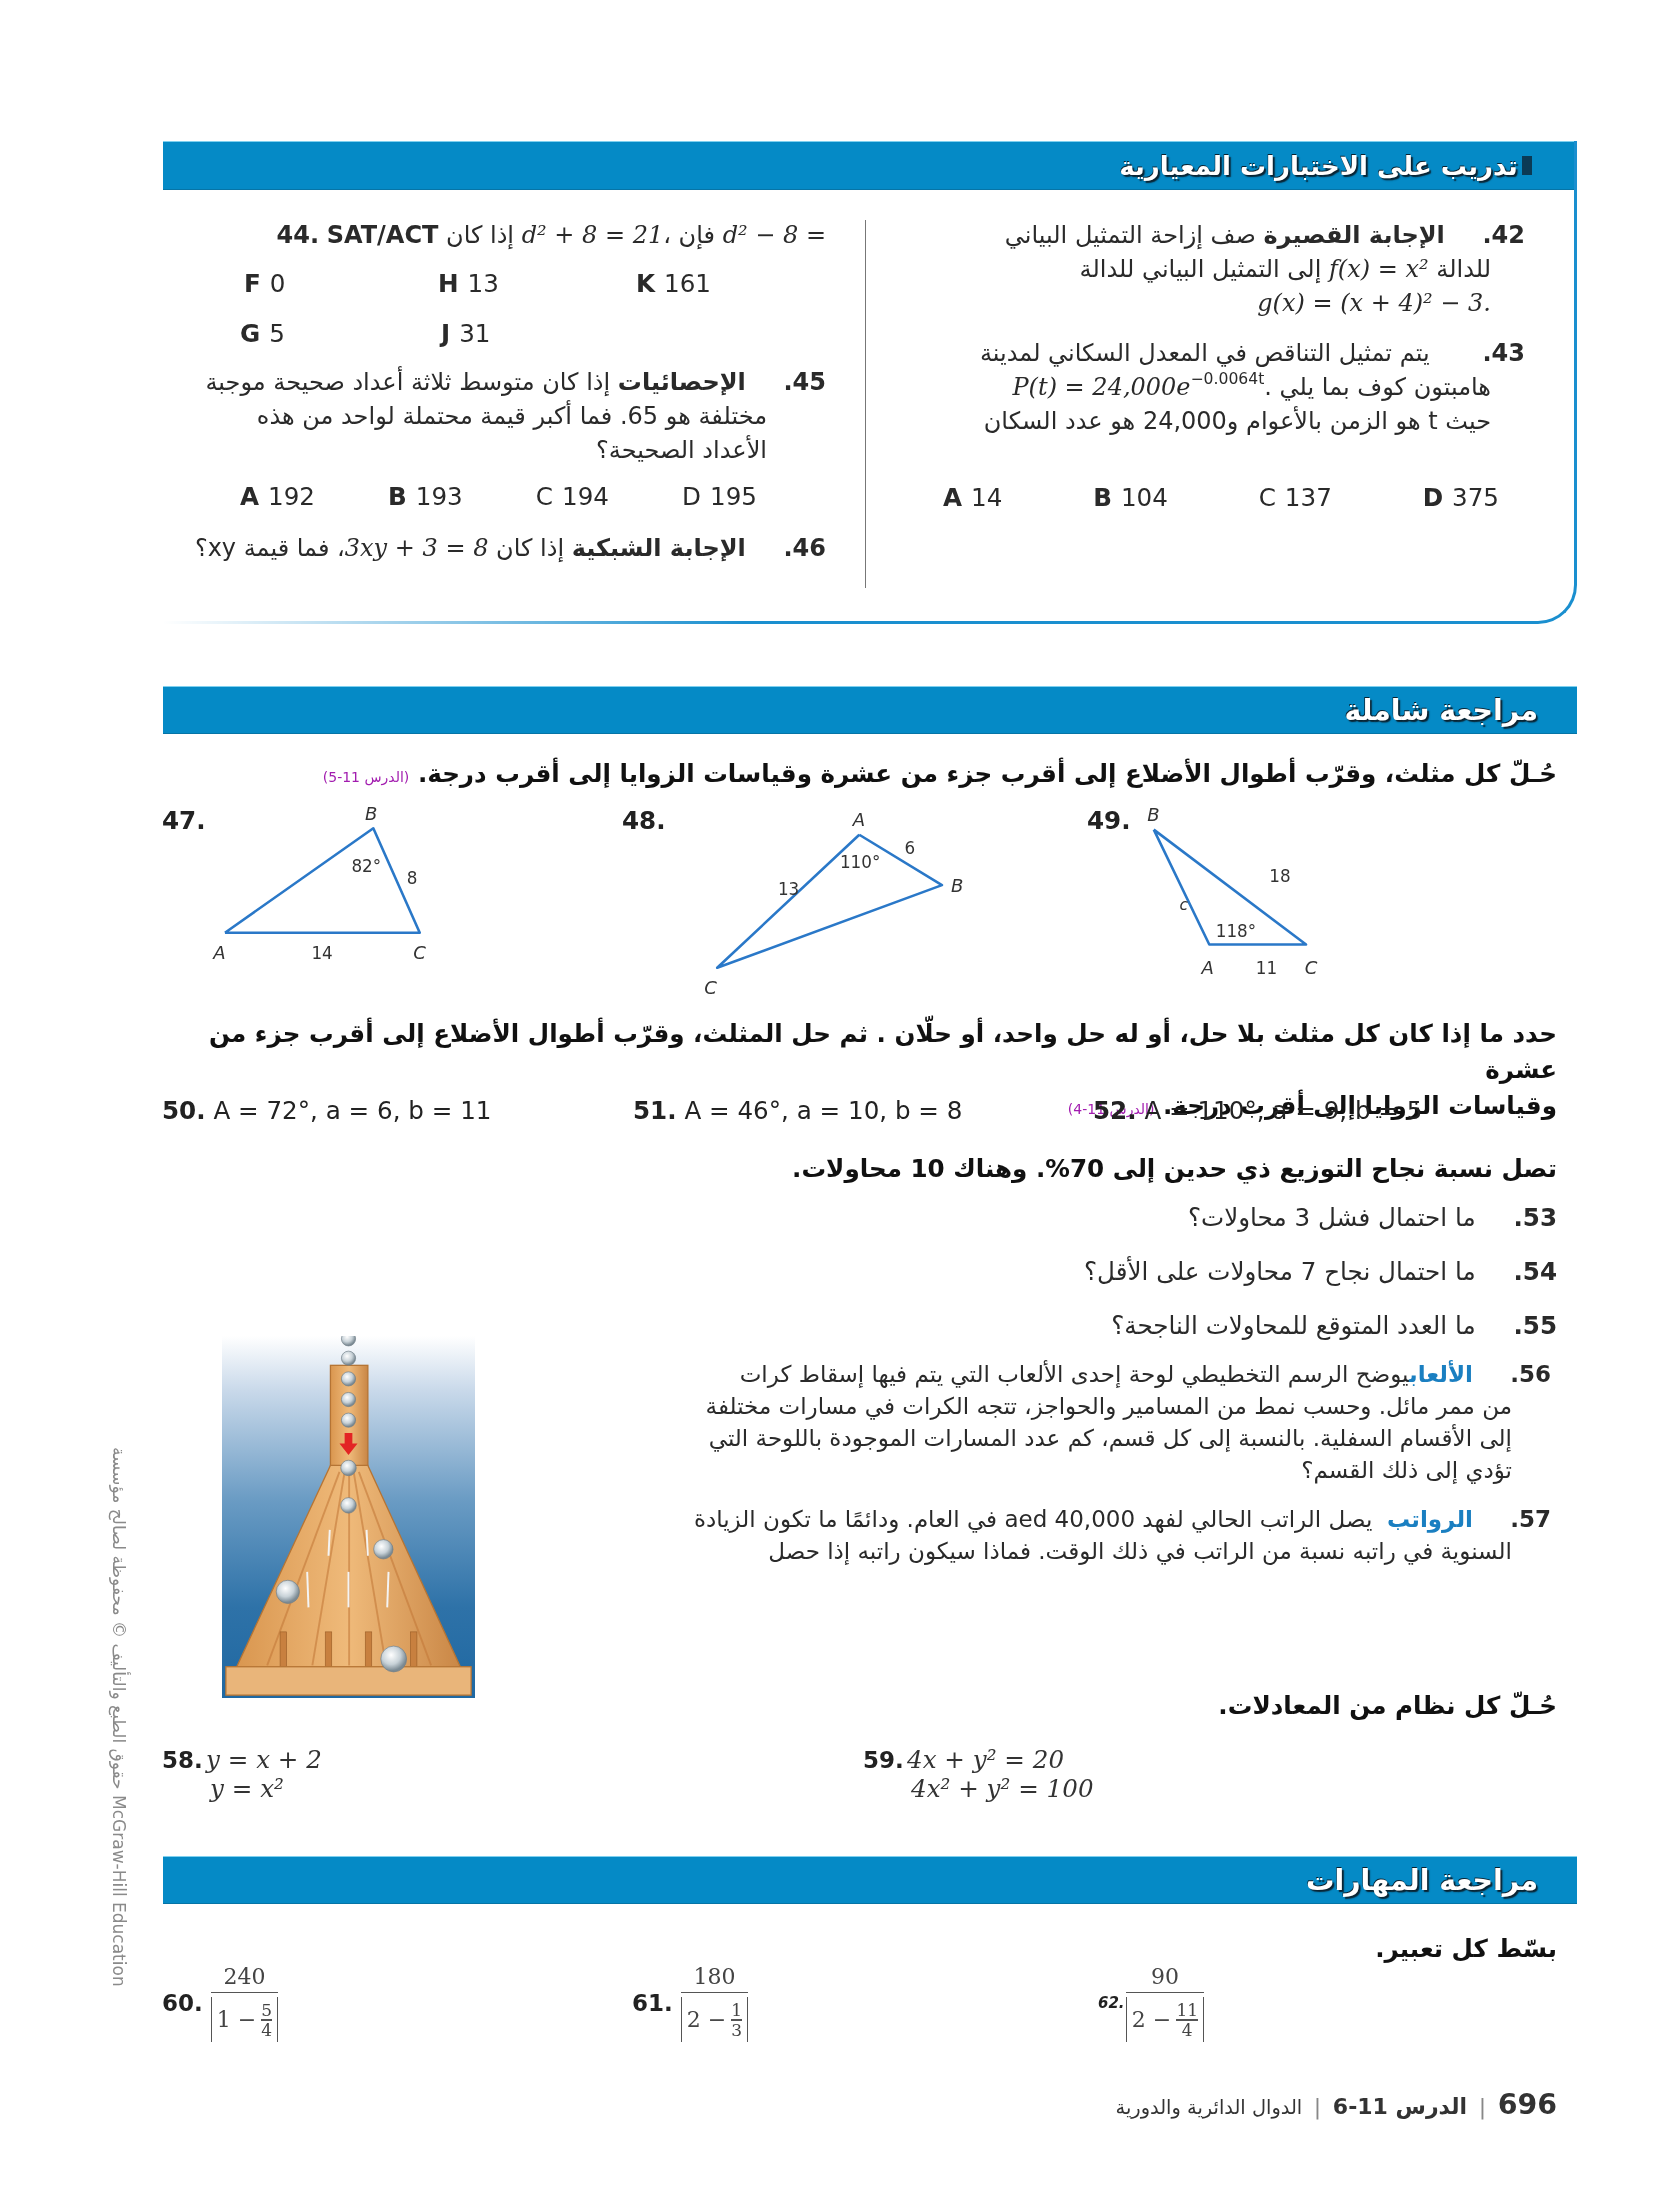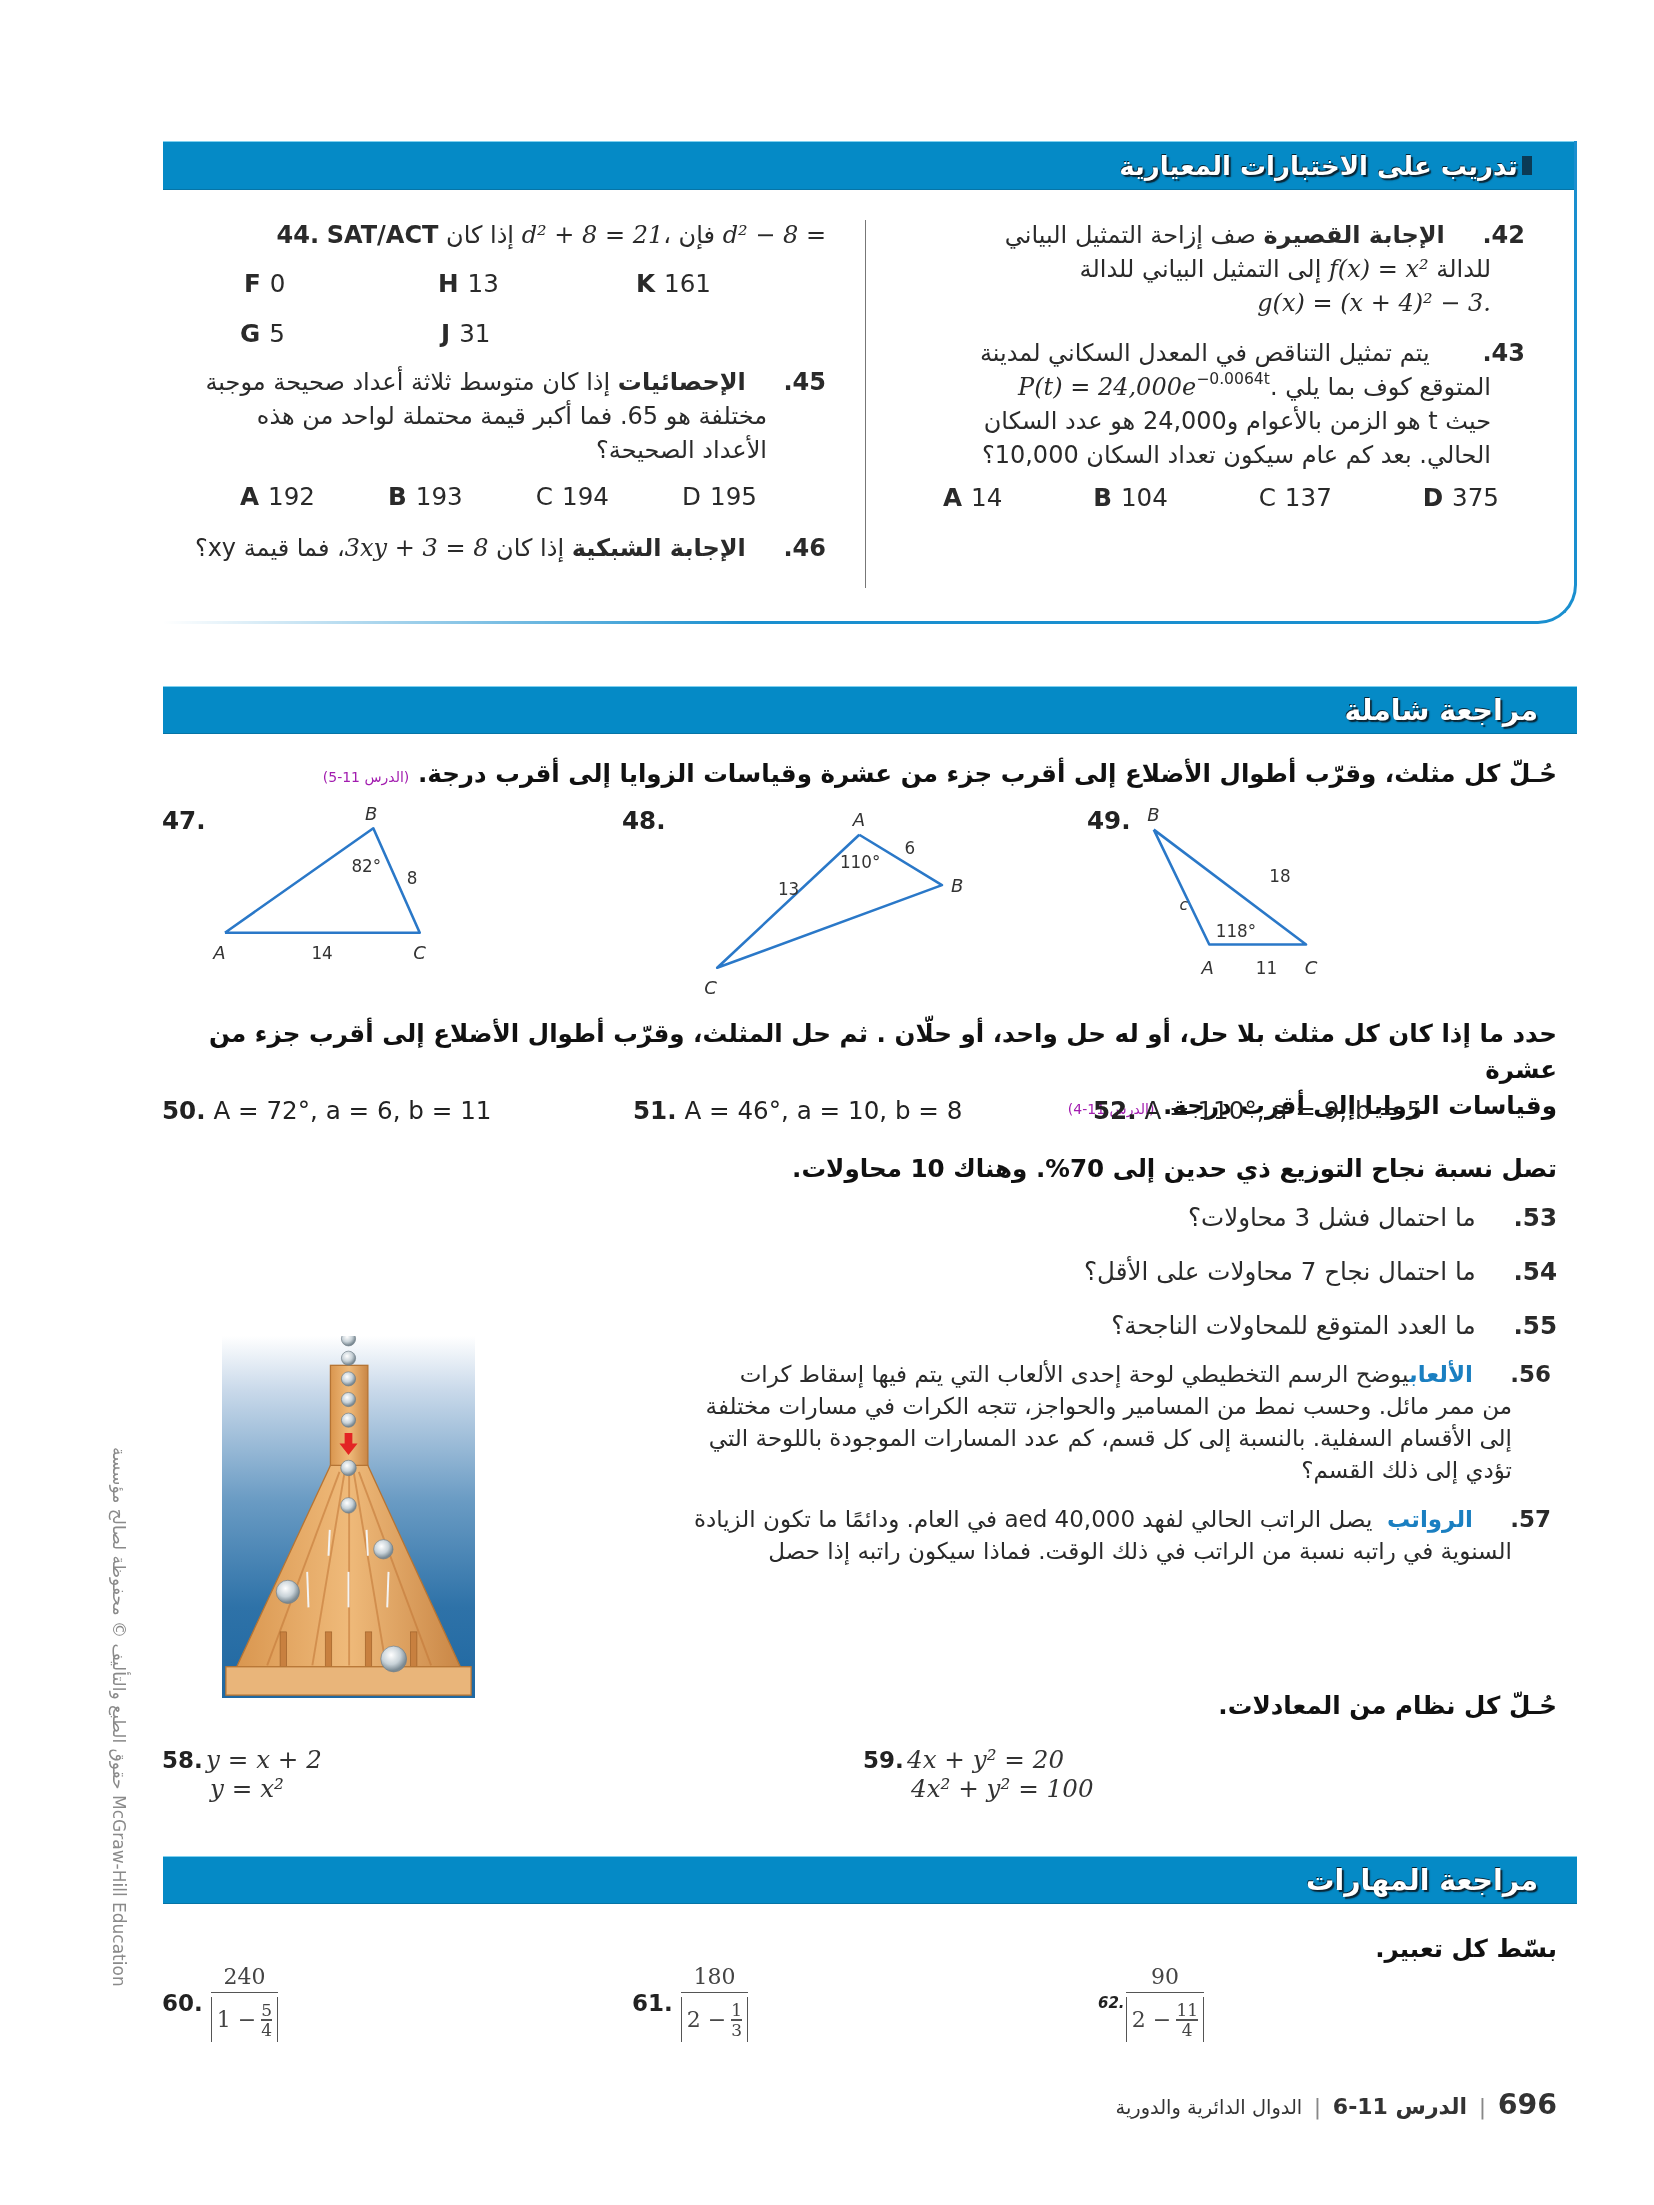--- a/index.html
+++ b/index.html
@@ -92,23 +92,22 @@
 <div class="col-divider"></div>
 
 <div class="abs qtext rtl" style="right:129px; top:218px; width:582px;">
   <div><span class="qnum">42.</span> <span class="qlabel">الإجابة القصيرة</span> <span>صف إزاحة التمثيل البياني</span></div>
   <div style="padding-right:34px;"><span>للدالة</span> <span class="math" style="direction:ltr; unicode-bidi:embed;">f(x) = x²</span> <span>إلى التمثيل البياني للدالة</span></div>
   <div style="padding-right:34px;"><span class="math" style="direction:ltr; unicode-bidi:embed;text-align:center;">g(x) = (x + 4)² − 3.</span></div>
 </div>
 
 <div class="abs qtext rtl" style="right:129px; top:336px; width:582px;">
   <div><span class="qnum">43.</span>&nbsp;&nbsp; <span>يتم تمثيل التناقص في المعدل السكاني لمدينة</span></div>
-  <div style="padding-right:34px;"><span>المتوقع كوف بما يلي</span> <span style="direction:ltr; unicode-bidi:embed;"><span class="math">P(t) = 24,000e</span><sup>−0.0064t</sup>.</span></div>
+  <div style="padding-right:34px;"><span>هامبتون كوف بما يلي</span> <span style="direction:ltr; unicode-bidi:embed;"><span class="math">P(t) = 24,000e</span><sup>−0.0064t</sup>.</span></div>
   <div style="padding-right:34px;">حيث t هو الزمن بالأعوام و24,000 هو عدد السكان</div>
-  <div style="padding-right:34px;">الحالي. بعد كم عام سيكون تعداد السكان 10,000؟</div>
 </div>
 <div class="abs mc ltr" style="left:943px; top:483px; width:556px; display:flex; justify-content:space-between;">
   <span><b>A</b><span>14</span></span>
   <span><b>B</b><span>104</span></span>
   <span><b style="font-weight:normal">C</b><span>137</span></span>
   <span><b>D</b><span>375</span></span>
 </div>
 
 <div class="abs qtext rtl" style="right:828px; top:218px; width:646px;">
   <span class="qnum">44.</span>

